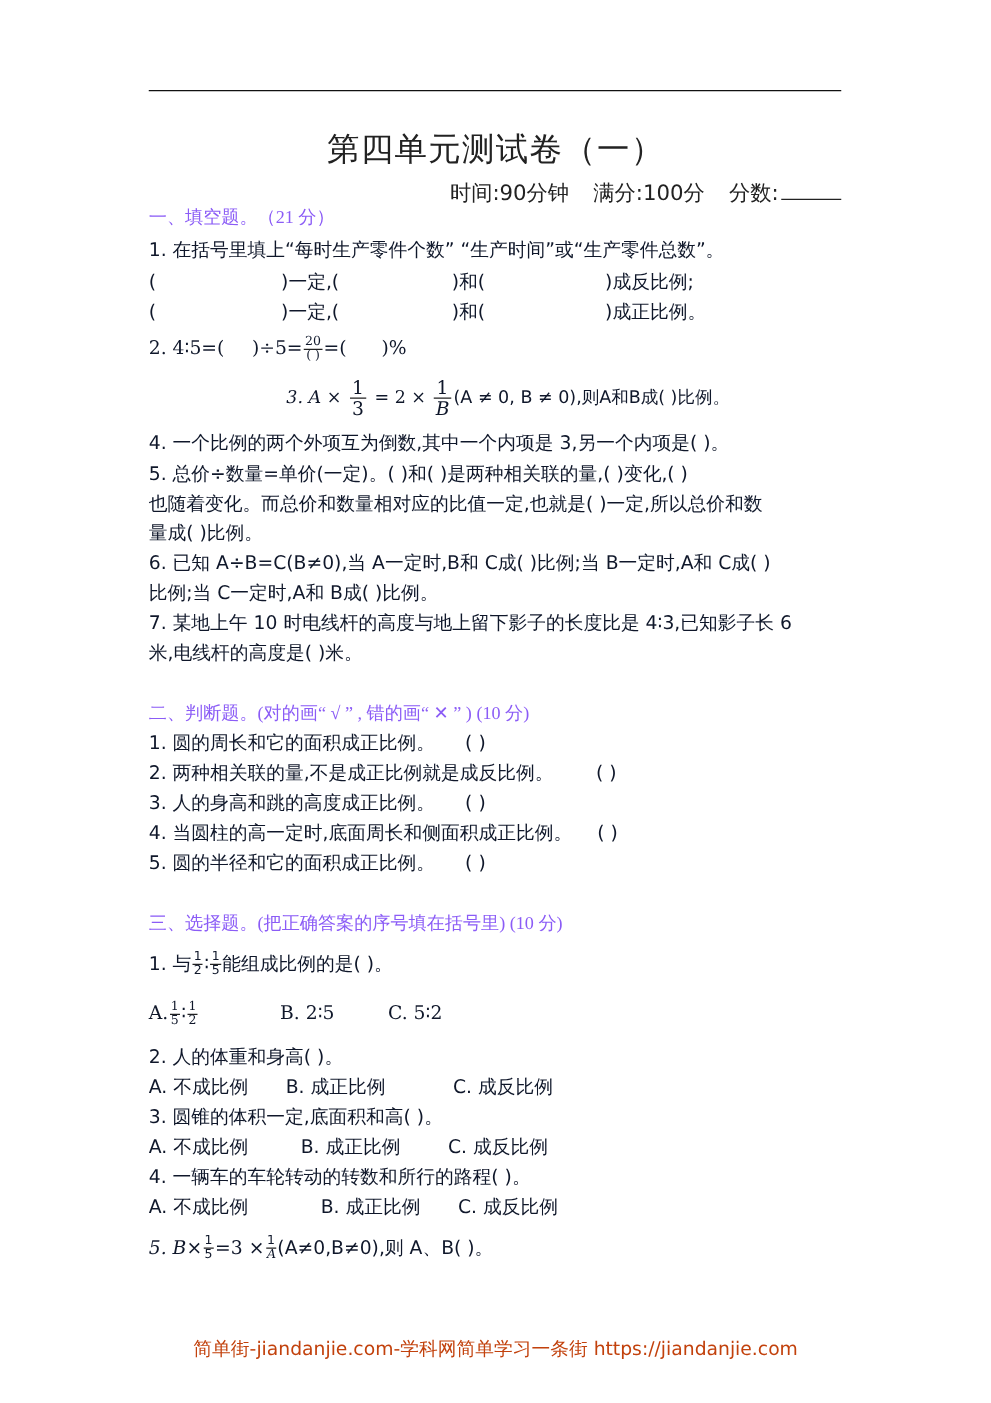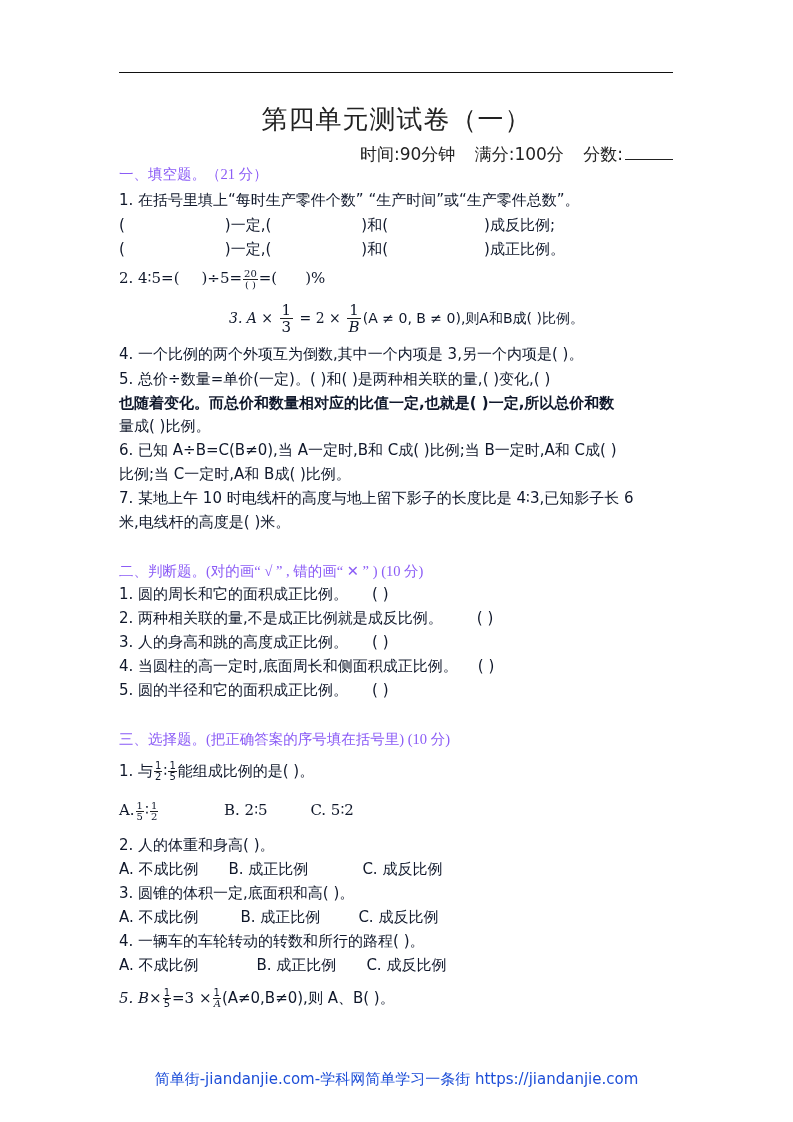--- a/index.html
+++ b/index.html
@@ -15,21 +15,21 @@
   .sec{font-family:Liberation Serif, serif;font-size:14.5px;color:#8b5cf6;}
   .gap{display:inline-block;}
   .frac{display:inline-block;vertical-align:middle;text-align:center;font-size:10px;line-height:10px;margin:0 1px;}
   .frac .num{display:block;border-bottom:1px solid #222;padding:0 1px;}
   .frac .den{display:block;}
   .bigfrac{display:inline-block;vertical-align:middle;text-align:center;font-size:15px;line-height:16px;margin:0 2px;
            font-family:"DejaVu Serif","Liberation Serif",serif;}
   .bigfrac .num{display:block;border-bottom:1px solid #222;padding:0 2px;}
   .bigfrac .den{display:block;font-style:italic;}
   .it{font-style:italic;font-family:"DejaVu Serif","Liberation Serif",serif;text-align:right;}
-  .footer{position:absolute;left:0;width:793px;top:1070px;text-align:center;font-size:15px;color:#1d4ed8;}
+  .footer{position:absolute;left:0;width:793px;top:1070px;text-align:center;font-size:15px;color:#c2410c;}
   .serif{font-family:"DejaVu Serif","Liberation Serif",serif;}
 </style>
 </head>
 <body>
 
 <div class="top-rule"></div>
 
 <div class="title">第四单元测试卷（一）</div>
 
 <div class="meta">
@@ -51,21 +51,21 @@
 <div class="line serif" style="top:268px;">
   <span>2. 4∶5=(</span><span class="gap" style="width:22px;"></span><span>)÷5=</span><span class="frac"><span class="num">20</span><span class="den">(   )</span></span><span>=(</span><span class="gap" style="width:28px;"></span><span>)%</span>
 </div>
 
 <div class="line" style="top:302px;left:229px;font-size:14px;">
   <span class="it">3. A × </span><span class="bigfrac"><span class="num">1</span><span class="den" style="font-style:normal">3</span></span><span class="serif"> = 2 × </span><span class="bigfrac"><span class="num">1</span><span class="den">B</span></span><span>(A ≠ 0, B ≠ 0),则A和B成(        )比例。</span>
 </div>
 
 <div class="line" style="top:344px;">4. 一个比例的两个外项互为倒数,其中一个内项是 3,另一个内项是(       )。</div>
 <div class="line" style="top:369px;">5. 总价÷数量=单价(一定)。(       )和(       )是两种相关联的量,(       )变化,(       )</div>
-<div class="line" style="top:393px;font-weight:bold;">也随着变化。而总价和数量相对应的比值一定,也就是(       )一定,所以总价和数</div>
+<div class="line" style="top:393px;">也随着变化。而总价和数量相对应的比值一定,也就是(       )一定,所以总价和数</div>
 <div class="line" style="top:416px;">量成(       )比例。</div>
 <div class="line" style="top:440px;">6. 已知 A÷B=C(B≠0),当 A一定时,B和 C成(       )比例;当 B一定时,A和 C成(       )</div>
 <div class="line" style="top:464px;">比例;当 C一定时,A和 B成(       )比例。</div>
 <div class="line" style="top:488px;">7. 某地上午 10 时电线杆的高度与地上留下影子的长度比是 4∶3,已知影子长 6</div>
 <div class="line" style="top:512px;">米,电线杆的高度是(       )米。</div>
 
 <div class="line sec" style="top:561px;">二、判断题。(对的画“ √ ” , 错的画“ ✕ ” ) (10 分)</div>
 <div class="line" style="top:584px;"><span>1. 圆的周长和它的面积成正比例。</span><span style="margin-left:24px;">(       )</span></div>
 <div class="line" style="top:608px;"><span>2. 两种相关联的量,不是成正比例就是成反比例。</span><span style="margin-left:34px;">(       )</span></div>
 <div class="line" style="top:632px;"><span>3. 人的身高和跳的高度成正比例。</span><span style="margin-left:24px;">(       )</span></div>

